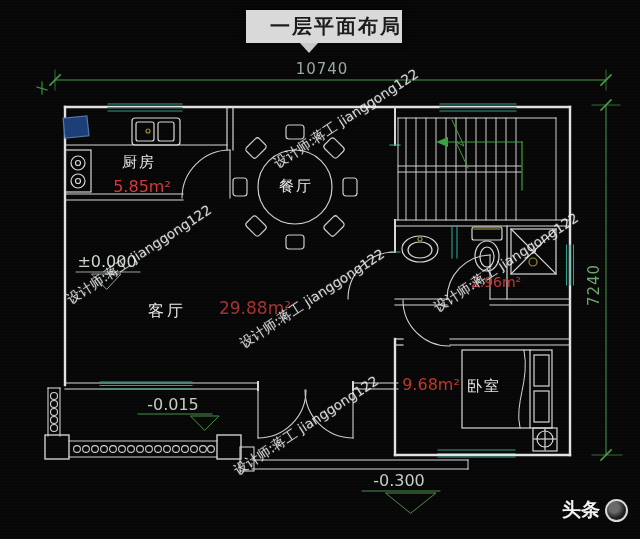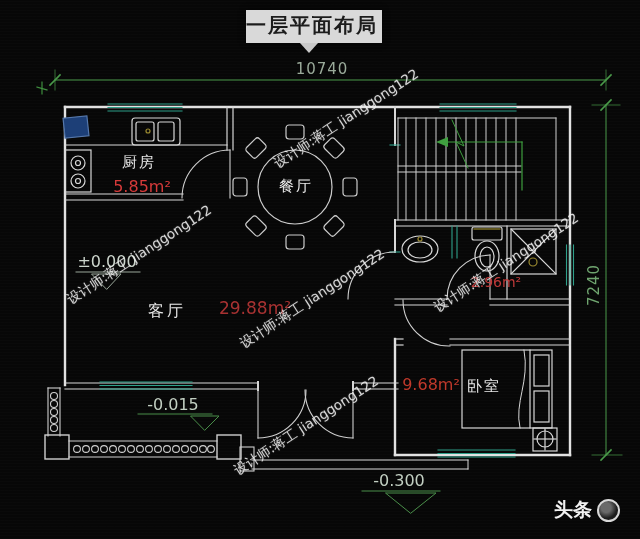--- a/index.html
+++ b/index.html
@@ -4,41 +4,40 @@
 <style>
   html,body{margin:0;padding:0;background:#000;}
   .stage{
     position:relative;width:640px;height:539px;overflow:hidden;
     background:#070707;
     background-image:repeating-linear-gradient(0deg, rgba(255,255,255,0.012) 0 1px, transparent 1px 3px);
     font-family:"DejaVu Sans", sans-serif;
   }
   svg text{font-family:"DejaVu Sans", sans-serif;}
   .title-box{
-    position:absolute;left:246px;top:10px;width:136px;height:33px;
+    position:absolute;left:246px;top:10px;width:156px;height:33px;
     background:#d9d9d9;color:#1c1c1c;font-size:20px;font-weight:bold;
-    letter-spacing:2px;text-align:left;line-height:33px;
+    letter-spacing:2px;text-align:right;line-height:33px;
     box-shadow:0 0 6px rgba(0,0,0,0.6);
-    font-family:Liberation Mono, monospace;
   }
   .title-pointer{
     position:absolute;left:300px;top:43px;width:0;height:0;
     border-left:9px solid transparent;border-right:9px solid transparent;
     border-top:10px solid #c9c9c9;
   }
   .wm{
     position:absolute;color:rgba(240,240,240,0.88);font-size:13.5px;
     white-space:nowrap;transform:rotate(-33deg);font-weight:500;
     text-shadow:0 0 2px rgba(255,255,255,0.25);pointer-events:none;
   }
   .wm1{left:262px;top:110px;} .wm2{left:55px;top:246px;}
   .wm3{left:228px;top:290px;} .wm4{left:422px;top:254px;}
   .wm5{left:222px;top:417px;}
   .caption{
-    position:absolute;right:20px;top:497px;display:flex;align-items:center;gap:5px;
+    position:absolute;right:12px;top:497px;display:flex;align-items:center;gap:5px;
     color:#f2f2f2;font-weight:bold;font-size:19px;
   }
   .caption .ghosted{text-shadow:0 0 1px #fff, -9px -4px 0 rgba(210,210,210,0.30);}
   .logo-circle{
     display:inline-block;width:23px;height:23px;border-radius:50%;
     border:2px solid #d8d8d8;box-sizing:border-box;
     background:radial-gradient(circle at 38% 35%, #6a6a6a 0 28%, #1d1d1d 62%);
   }
 </style>
 </head>

